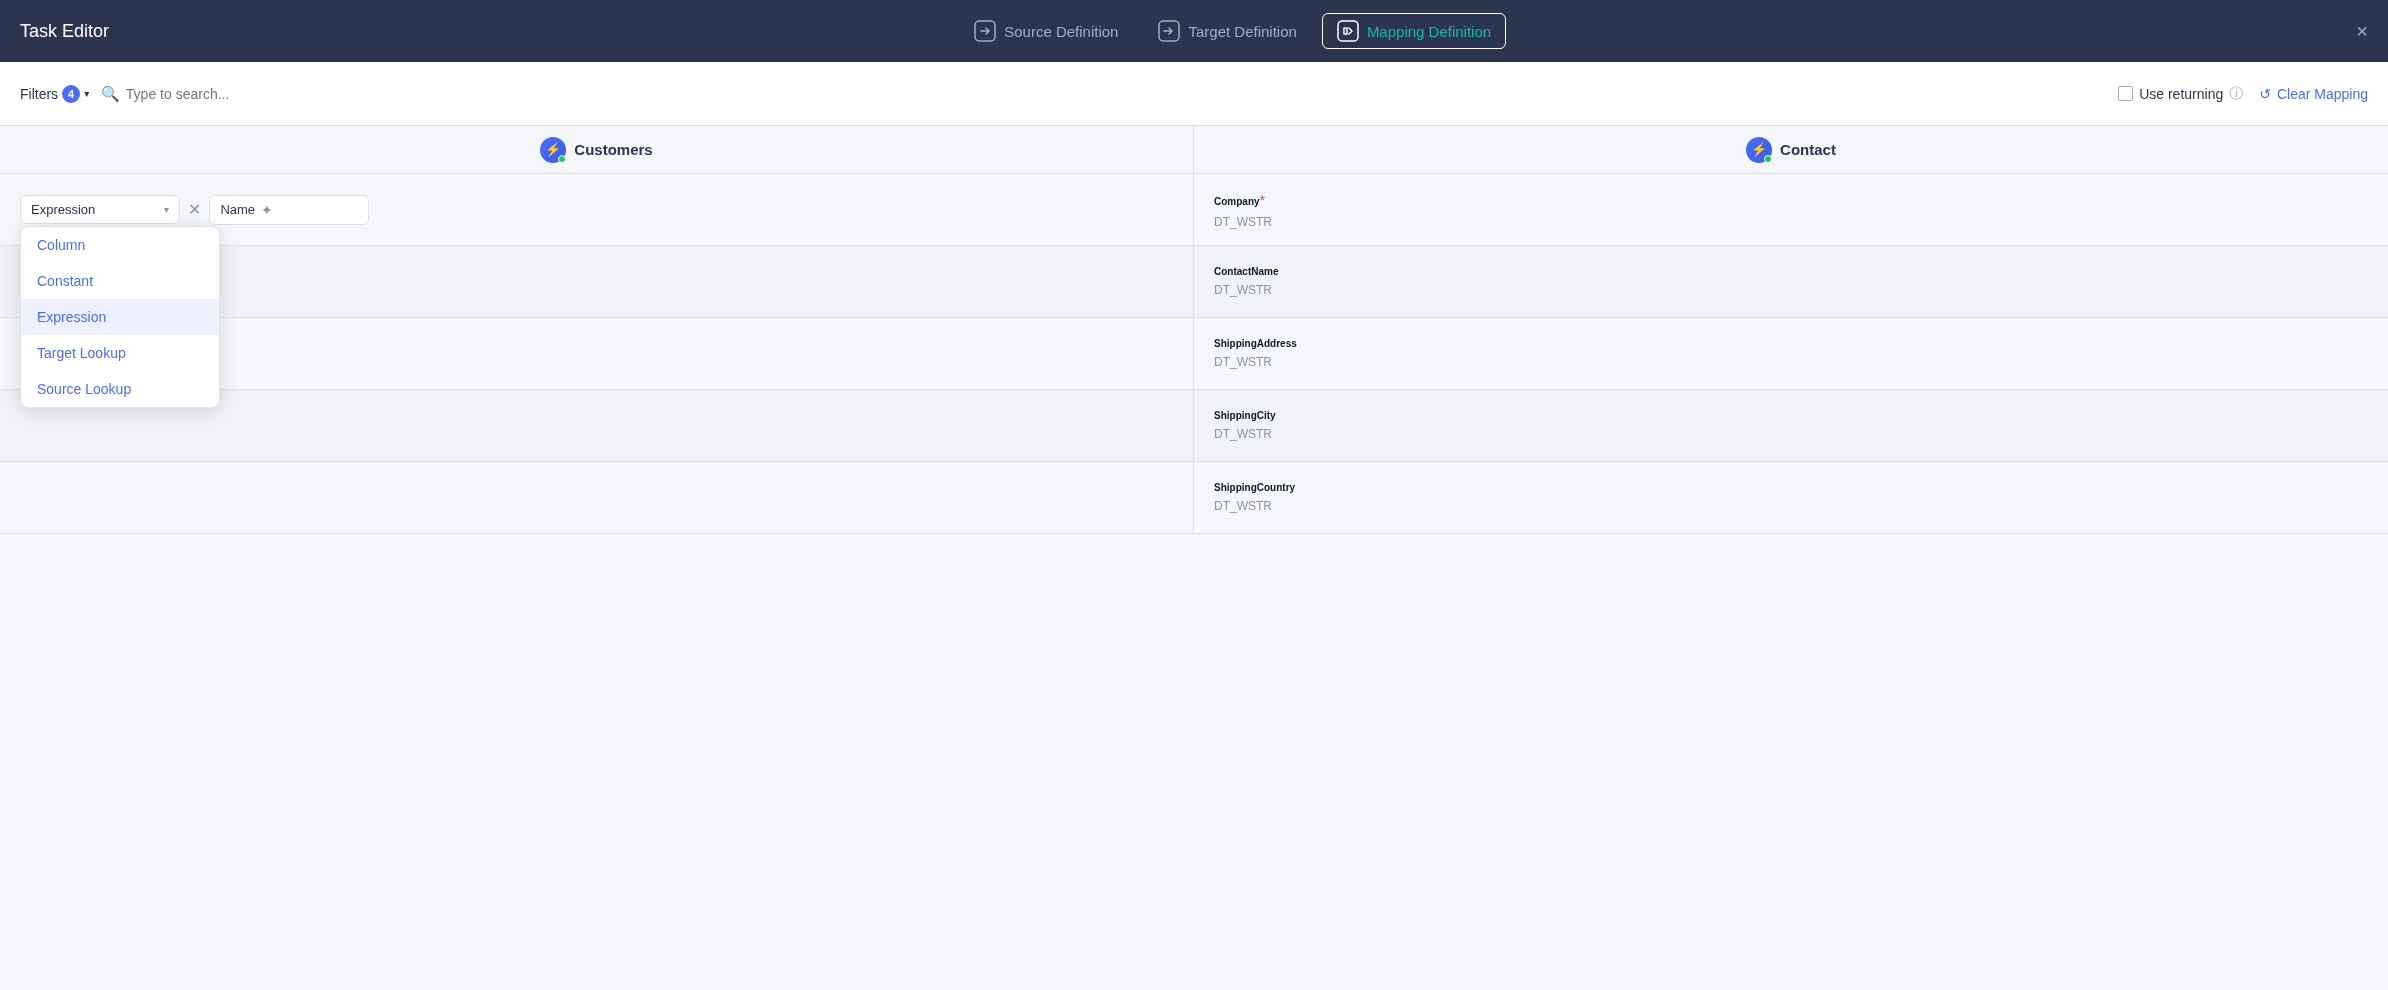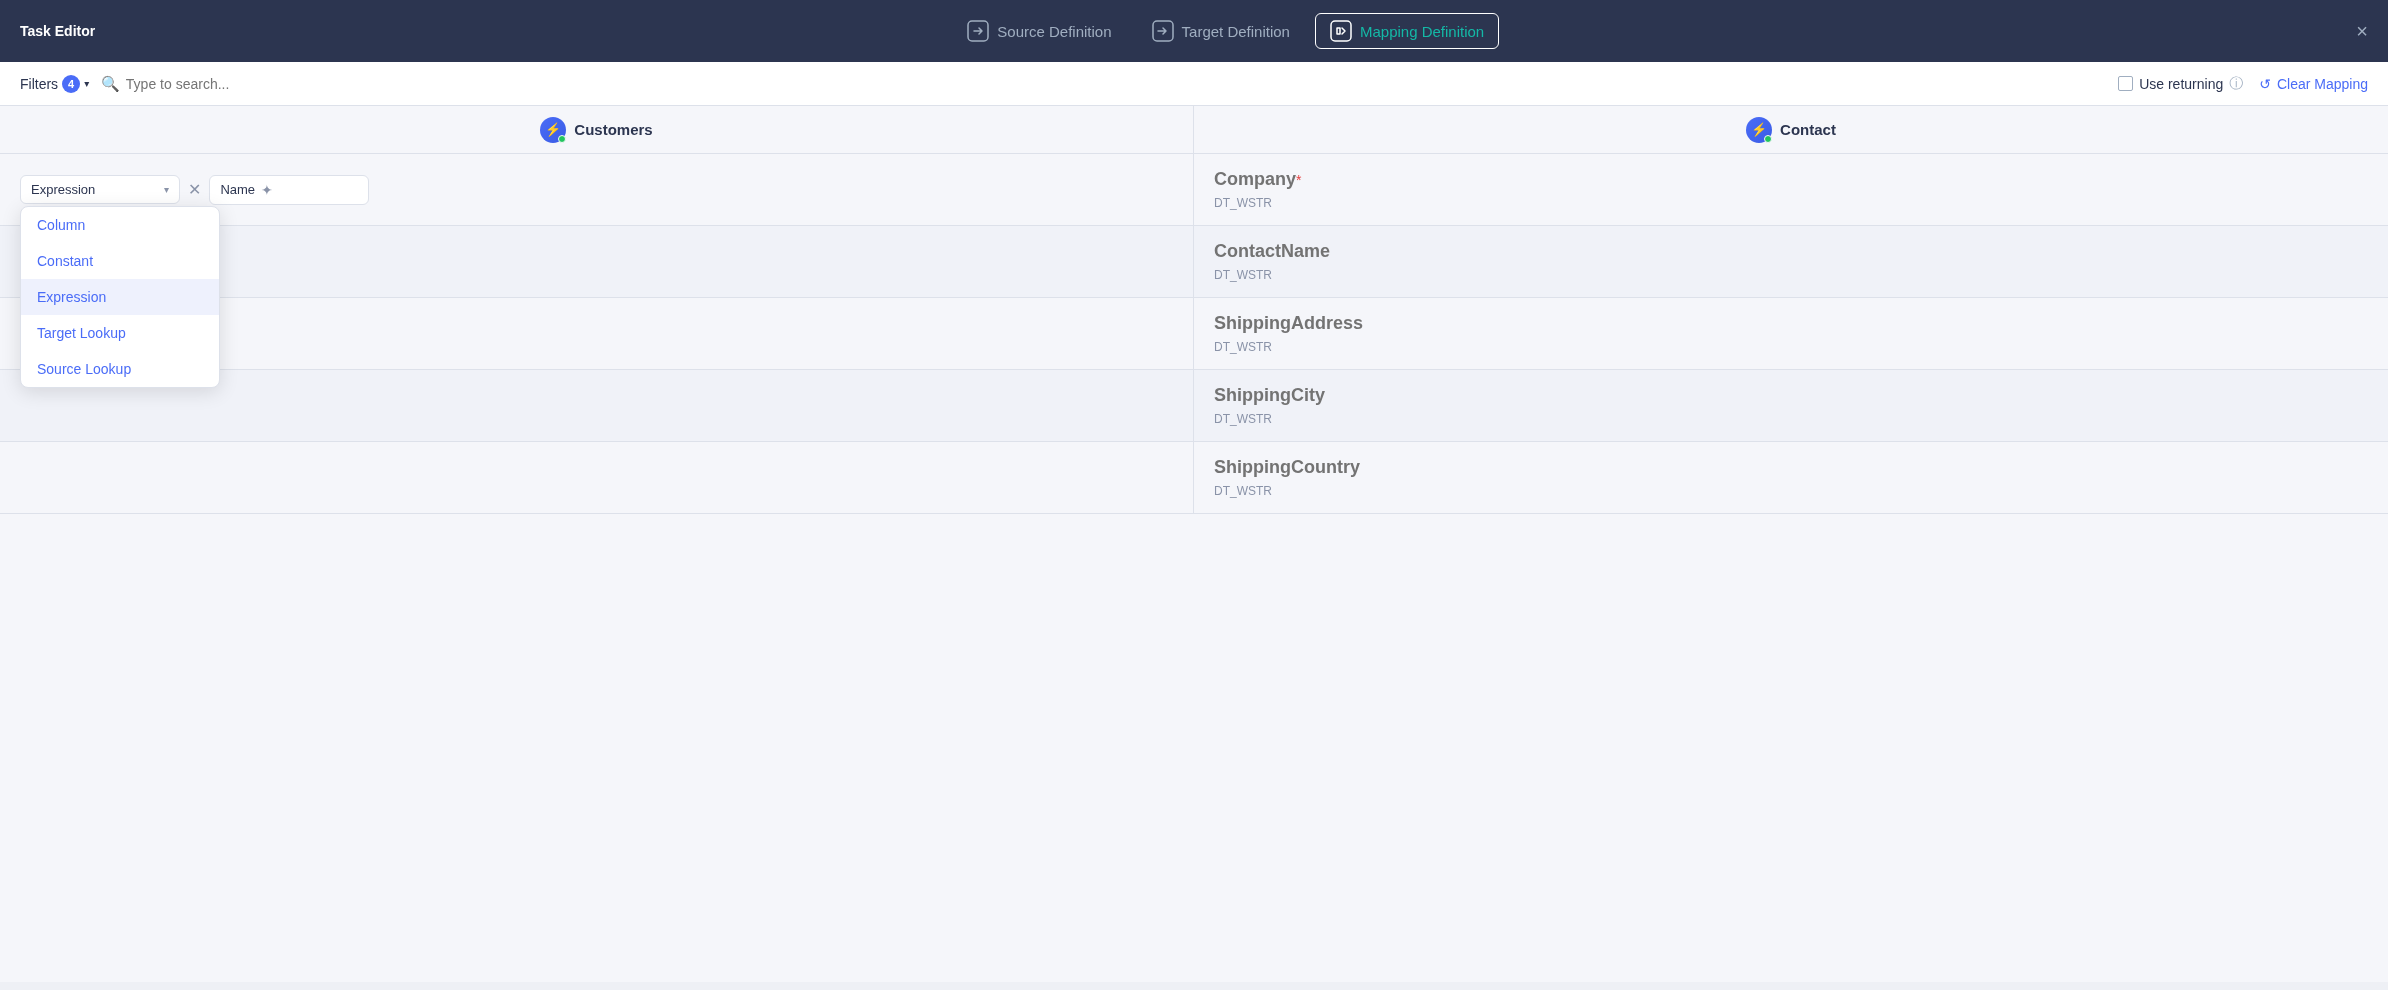--- a/index.html
+++ b/index.html
@@ -9,22 +9,22 @@
     .header {
       background: #2c3550;
       display: flex;
       align-items: center;
       height: 62px;
       padding: 0 20px;
       gap: 40px;
     }
     .header-title {
       color: #fff;
-      font-size: 14px;
-      font-weight: 700;
+      font-size: 18px;
+      font-weight: 400;
       white-space: nowrap;
     }
     .header-tabs {
       display: flex;
       gap: 10px;
       flex: 1;
       justify-content: center;
     }
     .header-tab {
       display: flex;
@@ -56,21 +56,21 @@
       background: none;
       border: none;
       line-height: 1;
     }
 
     
     .toolbar {
       background: #fff;
       display: flex;
       align-items: center;
-      height: 44px;
+      height: 64px;
       padding: 0 20px;
       border-bottom: 1px solid #dde1ea;
       gap: 12px;
     }
     .filters-btn {
       display: flex;
       align-items: center;
       gap: 4px;
       font-size: 14px;
       font-weight: 500;
@@ -219,23 +219,23 @@
       border-right: 1px solid #dde1ea;
       position: relative;
     }
     .target-cell {
       padding: 12px 20px;
       display: flex;
       flex-direction: column;
       justify-content: center;
     }
     .target-field-name {
-      font-size: 18px;
+      font-size: 10px;
       font-weight: 700;
-      color: #737373;
+      color: #0f172a;
     }
     .target-field-type {
       font-size: 12px;
       color: #8a93a8;
       margin-top: 6px;
     }
     .required-star {
       color: #e53e3e;
       font-size: 14px;
     }

